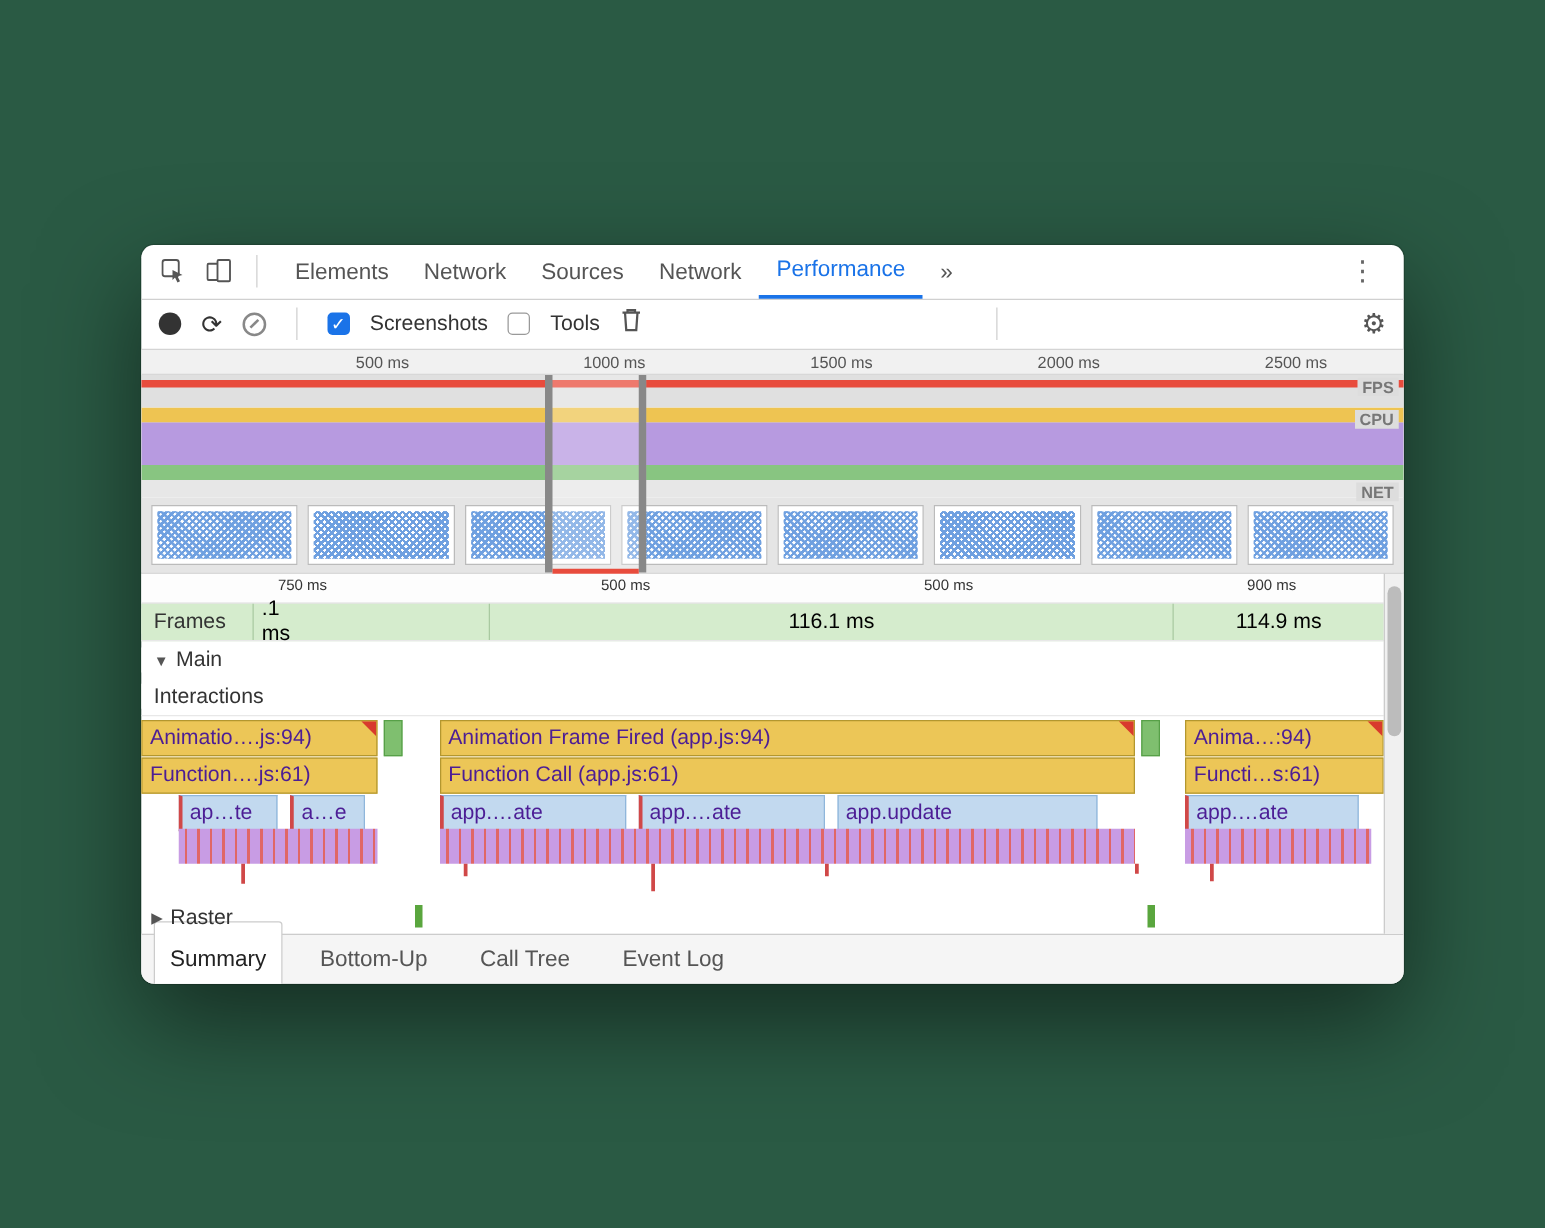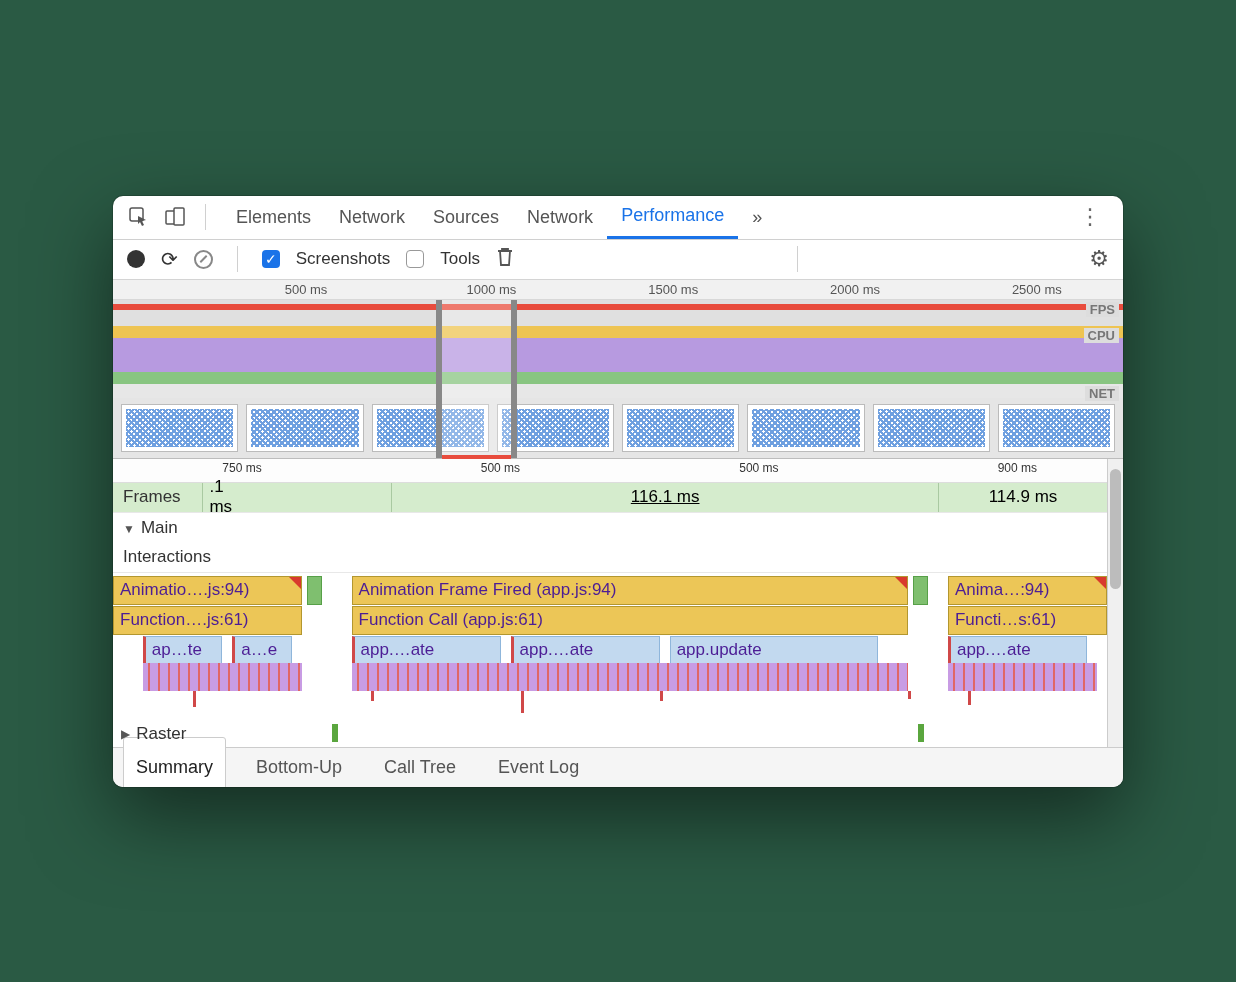--- a/index.html
+++ b/index.html
@@ -168,21 +168,21 @@
   <div class="mcontent">
    <div class="ruler2" id="ruler2">
           <span class="r2label" style="left: 11%;">750 ms</span>
           <span class="r2label" style="left: 37%;">500 ms</span>
           <span class="r2label" style="left: 63%;">500 ms</span>
           <span class="r2label" style="left: 89%;">900 ms</span>
         </div>
    <div class="row frames" id="frames-row">
     <div class="rowhead frlabel">Frames</div>
    <div class="fcell" style="left: 9%; width: 2%;">.1 ms</div>
-          <div class="fcell" style="left: 28%; width: 55%; justify-content: center; text-decoration: underline;">116.1 ms</div>
+          <div class="fcell" style="left: 28%; width: 55%; justify-content: center;">116.1 ms</div>
           <div class="fcell" style="left: 83%; width: 17%; justify-content: center;">114.9 ms</div>
         </div>
    <div class="row" style="border-bottom:none">
     <div class="rowhead"><span class="expand">▼</span><span>Main</span></div>
    </div>
    <div class="row">
     <div class="rowhead">Interactions</div>
    </div>
    <div class="flame">
     <div class="flrow" id="fl0">

